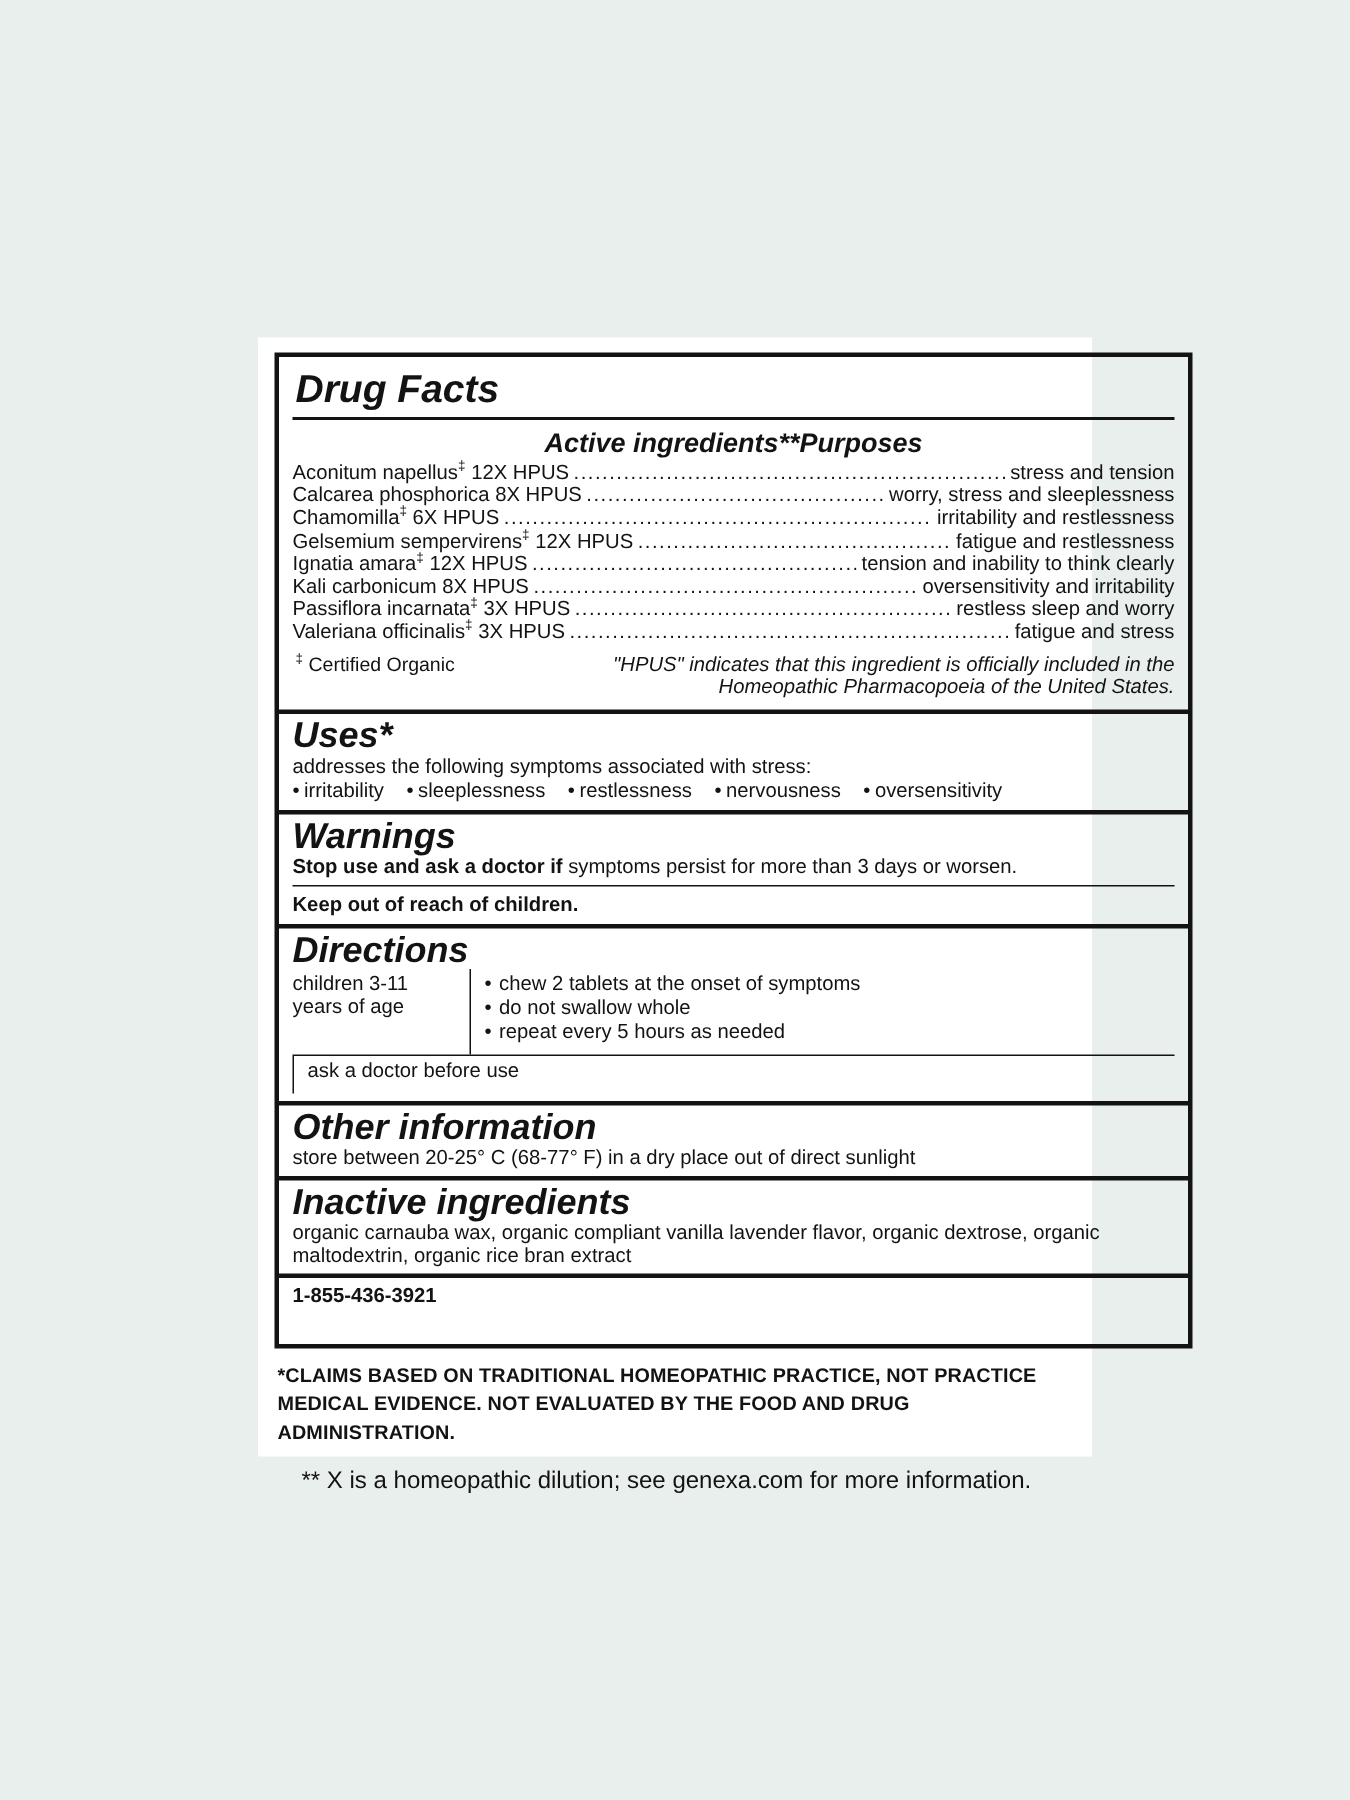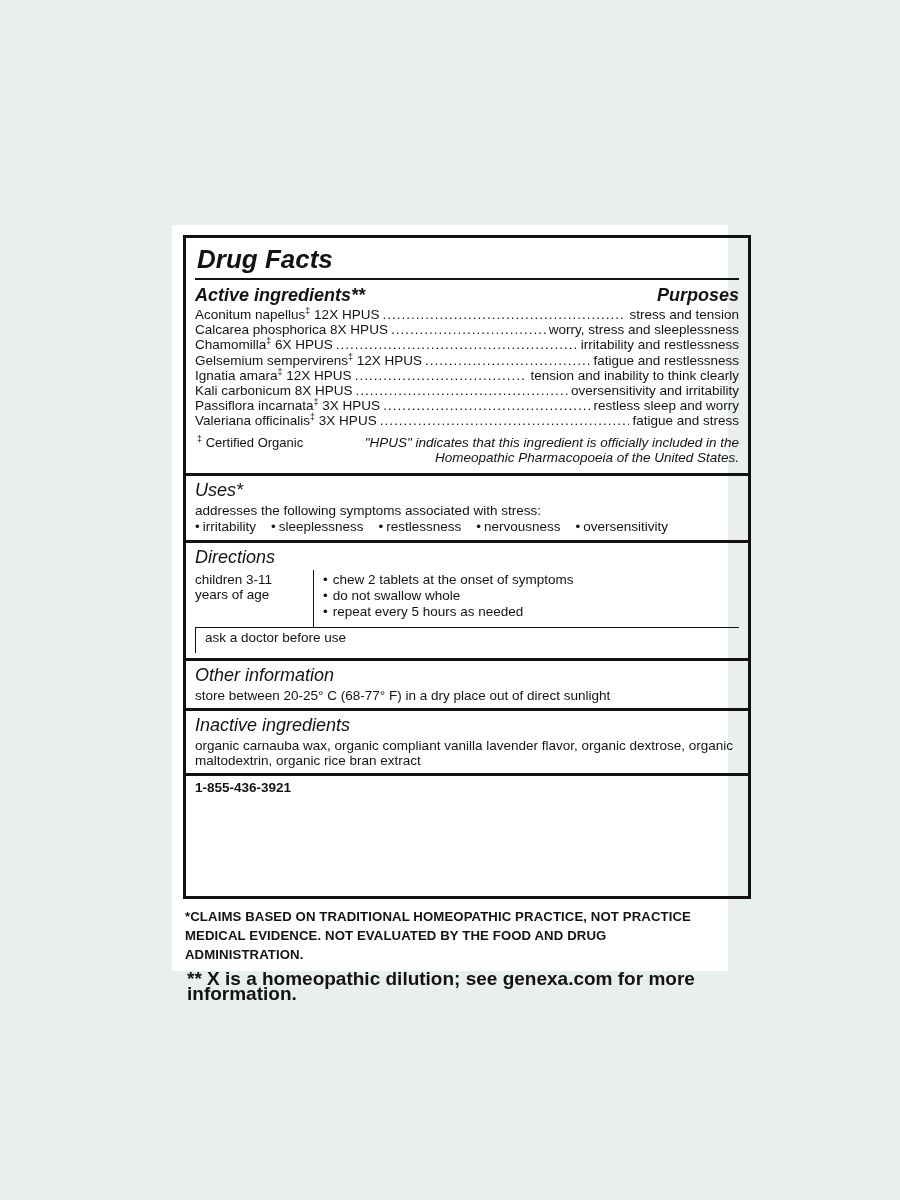--- a/index.html
+++ b/index.html
@@ -10,37 +10,37 @@
     color: #131313;
     position: relative;
   }
   .card {
     position: absolute; left: 172px; top: 225px;
     width: 556px; height: 746px;
     background: #ffffff;
   }
   .label-box {
     position: absolute; left: 11px; top: 10px;
-    width: 568px; height: 664px;
+    width: 612px; height: 664px;
     border: 3px solid #131313;
     box-sizing: border-box;
     overflow: hidden;
   }
   .section { padding: 4px 9px 5px 9px; }
   .section + .section { border-top: 3px solid #131313; }
 
   .df-title {
     font-style: italic; font-weight: 700;
     font-size: 26px; line-height: 30px;
     padding: 2px 0 4px 2px;
     border-bottom: 2px solid #131313;
     margin-bottom: 5px;
   }
   .cols-head {
-    display: flex; justify-content: space-between; align-items: baseline;
+    display: flex; justify-content: center; align-items: baseline;
     font-style: italic; font-weight: 700;
     font-size: 18px; line-height: 20px;
     margin-bottom: 2px;
   }
   .body-text { font-size: 13.5px; line-height: 15px; }
 
   .ing-row { display: flex; align-items: baseline; font-size: 13.5px; line-height: 15.2px; }
   .ing-name { white-space: nowrap; }
   .dag { font-size: 9px; vertical-align: super; line-height: 0; }
   .leader { flex: 1 1 auto; overflow: hidden; white-space: nowrap; margin: 0 3px; min-width: 10px; }
@@ -48,22 +48,22 @@
   .ing-purpose { white-space: nowrap; }
 
   .footnote { display: flex; justify-content: space-between; margin-top: 6px; padding-bottom: 2px; }
   .fn-left { font-size: 13px; line-height: 15px; white-space: nowrap; padding-left: 2px; }
   .fn-right {
     font-style: italic; font-size: 13.5px; line-height: 15.5px;
     text-align: right; max-width: 378px;
   }
 
   .sec-heading {
-    font-style: italic; font-weight: 400;
-    font-size: 18px; line-height: 21px;
+    font-style: italic; font-weight: 700;
+    font-size: 24px; line-height: 21px;
     margin-bottom: 2px;
   }
   .bullets-inline { display: flex; gap: 15px; font-size: 13.5px; line-height: 16px; margin-top: 1px; }
   .bullets-inline .bitem::before { content: "\2022"; margin-right: 3px; }
 
   .warn-para { font-size: 13.5px; line-height: 15.5px; margin: 0 0 5px 0; }
   .keep-line {
     border-top: 1.5px solid #131313;
     font-weight: 700; font-size: 13.5px; line-height: 16px;
     padding-top: 4px; margin-top: 2px;
@@ -76,21 +76,21 @@
   .dir-instr { flex: 1; border-left: 1.5px solid #131313; padding: 2px 0 7px 9px; font-size: 13.5px; line-height: 16px; }
   .dir-bullet::before { content: "\2022"; margin-right: 5px; }
 
   .phone { font-weight: 700; font-size: 13.5px; line-height: 16px; padding-bottom: 3px; }
 
   .footer { position: absolute; left: 13px; top: 682px; width: 526px; }
   .claims {
     font-weight: 700; font-size: 13.2px; line-height: 19px;
     letter-spacing: 0.1px; margin: 0 0 7px 0;
   }
-  .dilution-note { font-size: 19px; line-height: 15px; margin: 2px; font-weight: bold; }
+  .dilution-note { font-size: 16px; line-height: 15px; margin: 16px; }
 </style>
 </head>
 <body>
 
 <div class="card">
 
   <div class="label-box">
 
     <div class="section">
       <div class="df-title">Drug Facts</div>
@@ -151,20 +151,25 @@
       <div class="body-text">addresses the following symptoms associated with stress:</div>
       <div class="bullets-inline">
         <span class="bitem">irritability</span>
         <span class="bitem">sleeplessness</span>
         <span class="bitem">restlessness</span>
         <span class="bitem">nervousness</span>
         <span class="bitem">oversensitivity</span>
       </div>
     </div>
 
+    <div class="section">
+      <div class="sec-heading">Warnings</div>
+      <p class="warn-para"><strong>Stop use and ask a doctor if</strong><span> symptoms persist for more than 3 days or worsen.</span></p>
+      <div class="keep-line">Keep out of reach of children.</div>
+    </div>
 
     <div class="section">
       <div class="sec-heading">Directions</div>
       <div class="dir-table">
         <div class="dir-row">
           <div class="dir-age">children 3-11 years of age</div>
           <div class="dir-instr">
             <div class="dir-bullet">chew 2 tablets at the onset of symptoms</div>
             <div class="dir-bullet">do not swallow whole</div>
             <div class="dir-bullet">repeat every 5 hours as needed</div>

